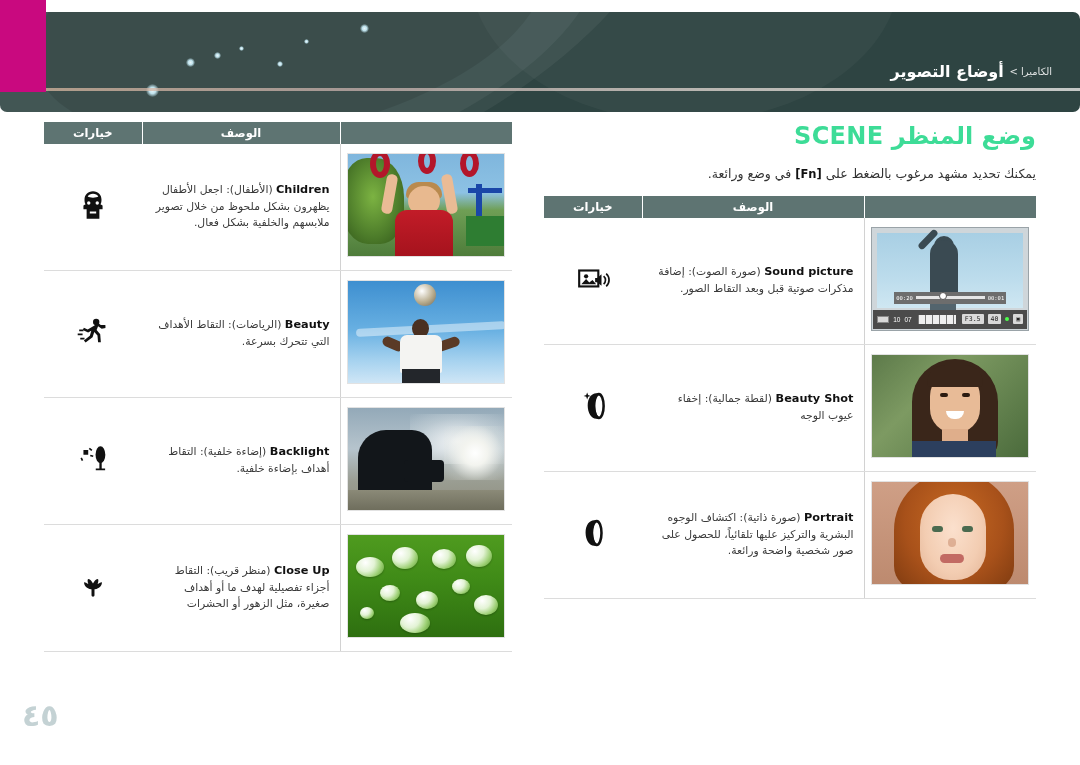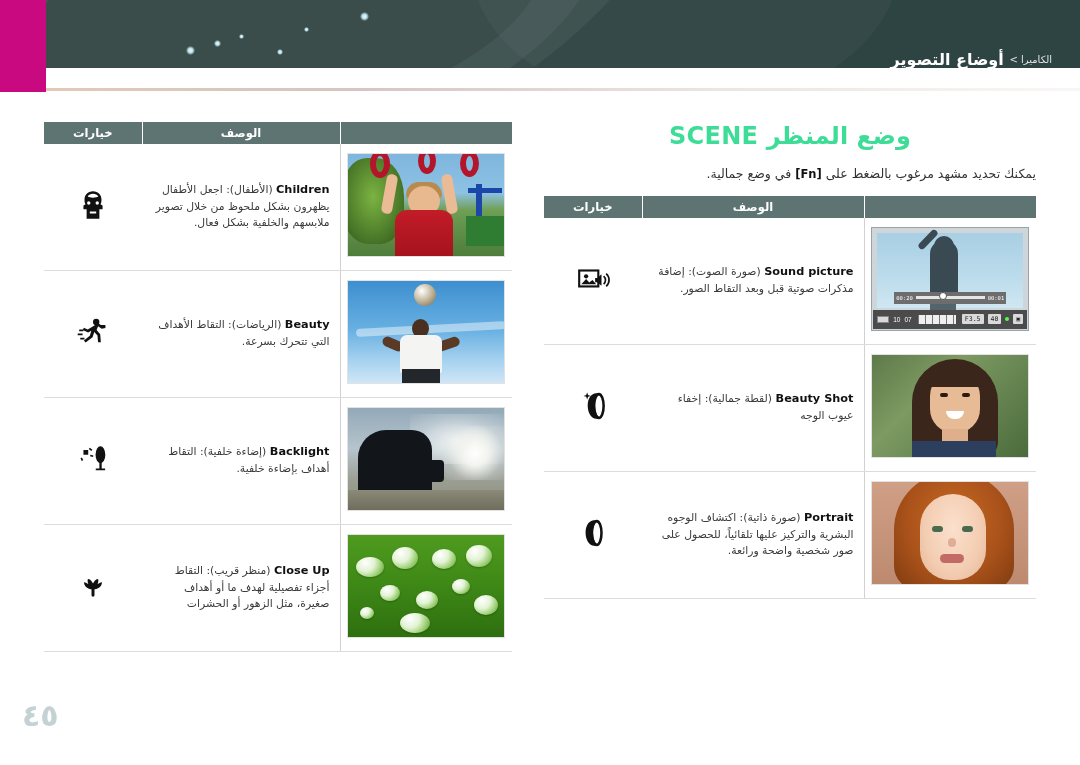--- a/index.html
+++ b/index.html
@@ -6,24 +6,25 @@
   body {
     width: 1080px; height: 765px;
     background: #ffffff;
     font-family: "DejaVu Sans", "Liberation Sans", sans-serif;
     overflow: hidden;
     position: relative;
   }
 
   
   .banner {
-    position: absolute; top: 0; left: 0;
-    width: 1080px; height: 68px;
+    position: absolute; top: 12px; left: 0;
+    width: 1080px; height: 100px;
     background: #2e4442;
     overflow: hidden;
+    border-radius: 7px;
   }
   .banner-swirl {
     position: absolute; border-radius: 50%;
     background: rgba(255,255,255,0.045);
   }
   .sw1 { width: 900px; height: 440px; left: -210px; top: -250px;
          transform: rotate(-18deg); background: rgba(255,255,255,0.05); }
   .sw2 { width: 720px; height: 330px; left: -110px; top: -160px;
          transform: rotate(-14deg); background: rgba(255,255,255,0.05); }
   .sw3 { width: 520px; height: 240px; left: 30px; top: -120px;
@@ -54,21 +55,21 @@
   .breadcrumb .crumb-parent {
     font-size: 10px; font-weight: normal; opacity: .85; vertical-align: 2px;
   }
 
   
   .col-left  { position: absolute; left: 44px;  top: 122px; width: 468px; }
   .col-right { position: absolute; left: 544px; top: 122px; width: 492px; }
 
   
   .sec-title {
-    direction: rtl; text-align: center;
+    direction: rtl; text-align: right;
     font-size: 24px; font-weight: bold;
     color: #3ddc97;
     margin: 0 0 14px 0;
     letter-spacing: .3px;
   }
   .sec-title .mode-word { color: #3ddc97; }
   .sec-para {
     direction: rtl; text-align: right;
     font-size: 12.5px; color: #333333;
     line-height: 1.55;
@@ -391,21 +392,21 @@
   </table>
 </div>
 
 <div class="col-right">
   <h1 class="sec-title">
     <span>وضع المنظر</span>
     <span class="mode-word">SCENE</span>
   </h1>
 
   <p class="sec-para">
-    <span>يمكنك تحديد مشهد مرغوب بالضغط على </span><span class="kbd">[Fn]</span><span> في وضع جمالية.</span>
+    <span>يمكنك تحديد مشهد مرغوب بالضغط على </span><span class="kbd">[Fn]</span><span> في وضع ورائعة.</span>
   </p>
 
   <table class="opt">
     <thead>
       <tr>
         <th class="c-img"></th>
         <th class="c-desc">الوصف</th>
         <th class="c-icon">خيارات</th>
       </tr>
     </thead>

